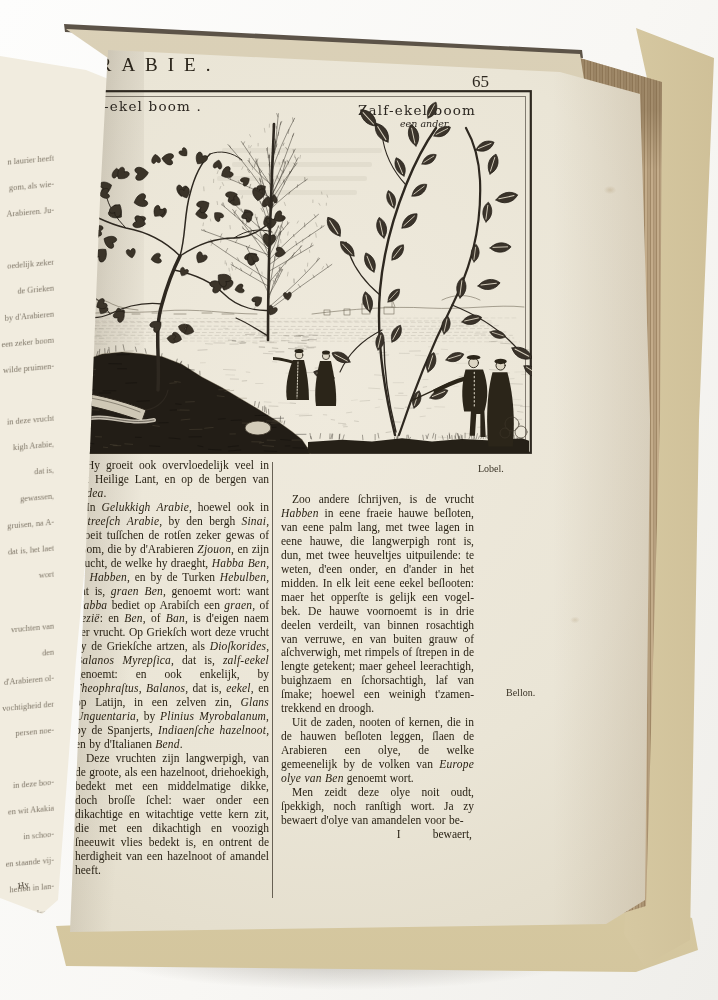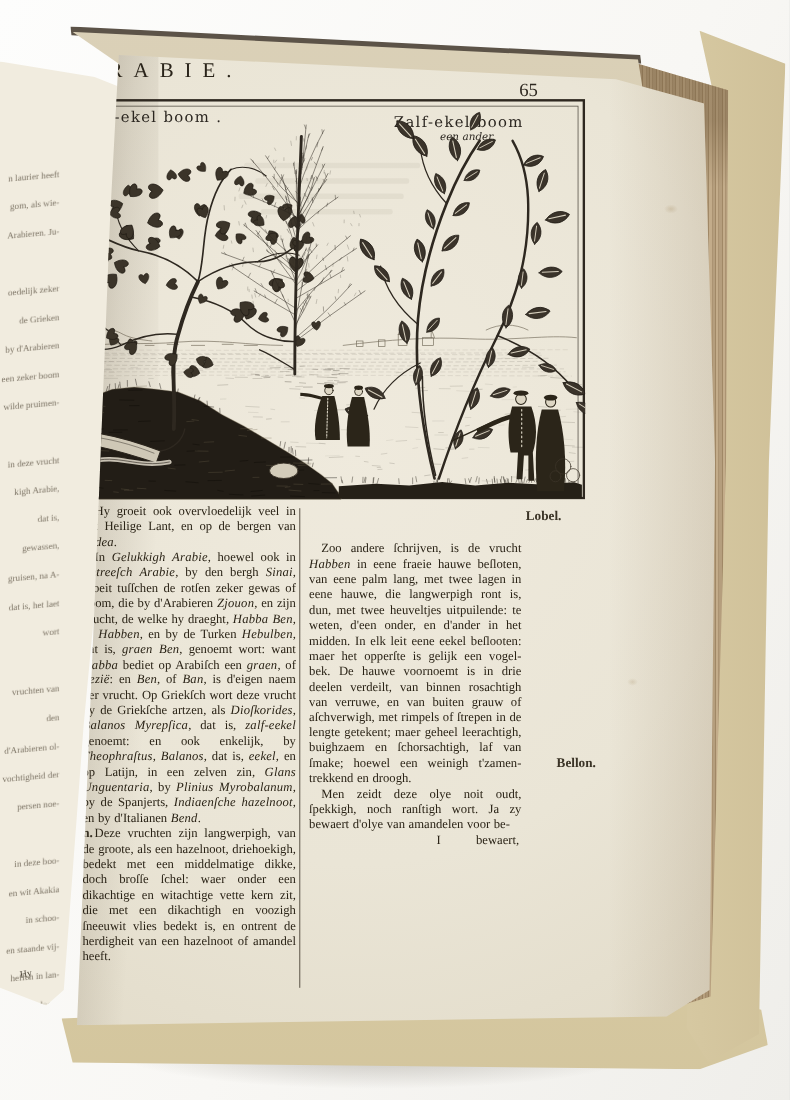--- a/index.html
+++ b/index.html
@@ -50,22 +50,22 @@
 
   .col{position:absolute;top:459px;width:194px;font-size:11.5px;line-height:13.95px;
     color:#2a2316;text-align:justify;word-spacing:.4px;}
   .col-left{left:75px;}
   .col-right{left:281px;width:193px;margin-top:34px;}
   .par{margin:0;text-indent:11px;}
   .par i{letter-spacing:.2px;}
   .divider{position:absolute;left:272px;top:462px;width:1px;height:436px;
     background:rgba(48,42,30,.7);}
 
-  .mnote{position:absolute;font-size:12px;line-height:10px;color:#3a3326;
-    white-space:pre-line;font-weight:bold;}
+  .mnote{position:absolute;font-size:10px;line-height:10px;color:#3a3326;
+    white-space:pre-line;}
   .mnote-l{width:30px;}
   .mn-0{left:44px;top:508px;} .mn-1{left:44px;top:604px;} .mn-2{left:44px;top:752px;}
   .mn-r0{left:478px;top:464px;} .mn-r1{left:506px;top:688px;}
 
   .catchline{display:flex;font-size:11.5px;}
   .catchline .sig{margin-left:60%;}
   .catchline .cw{margin-left:auto;padding-right:2px;}
 
   svg text{fill:#2b2620;font-family:"DejaVu Serif","Liberation Serif",serif;}
 </style>
@@ -1030,20 +1030,21 @@
     <div class="col col-left">
       <p class="par"><span>Hy groeit ook overvloedelijk veel in het Heilige Lant, en op de bergen van </span><i>Judea</i><span>.</span></p>
       <p class="par"><span>In </span><i>Gelukkigh Arabie</i><span>, hoewel ook in </span><i>Petreeſch Arabie</i><span>, by den bergh </span><i>Sinai</i><span>, groeit tuſſchen de rotſen zeker gewas of boom, die by d'Arabieren </span><i>Zjouon</i><span>, en zijn vrucht, de welke hy draeght, </span><i>Habba Ben</i><span>, of </span><i>Habben</i><span>, en by de Turken </span><i>Hebulben</i><span>, dat is, </span><i>graen Ben</i><span>, genoemt wort: want </span><i>Habba</i><span> bediet op Arabiſch een </span><i>graen</i><span>, of </span><i>bezië</i><span>: en </span><i>Ben</i><span>, of </span><i>Ban</i><span>, is d'eigen naem der vrucht. Op Griekſch wort deze vrucht by de Griekſche artzen, als </span><i>Dioſkorides</i><span>, </span><i>Balanos Myrepſica</i><span>, dat is, </span><i>zalf-eekel</i><span> genoemt: en ook enkelijk, by </span><i>Theophraſtus</i><span>, </span><i>Balanos</i><span>, dat is, </span><i>eekel</i><span>, en op Latijn, in een zelven zin, </span><i>Glans Unguentaria</i><span>, by </span><i>Plinius Myrobalanum</i><span>, by de Spanjerts, </span><i>Indiaenſche hazelnoot</i><span>, en by d'Italianen </span><i>Bend</i><span>.</span></p>
       <p class="par"><span>Deze vruchten zijn langwerpigh, van de groote, als een hazelnoot, driehoekigh, bedekt met een middelmatige dikke, doch broſſe ſchel: waer onder een dikachtige en witachtige vette kern zit, die met een dikachtigh en voozigh ſneeuwit vlies bedekt is, en ontrent de herdigheit van een hazelnoot of amandel heeft.</span></p>
     </div>
 
     <div class="divider"></div>
 
     <div class="col col-right">
       <p class="par"><span>Zoo andere ſchrijven, is de vrucht </span><i>Habben</i><span> in eene fraeie hauwe beſloten, van eene palm lang, met twee lagen in eene hauwe, die langwerpigh ront is, dun, met twee heuveltjes uitpuilende: te weten, d'een onder, en d'ander in het midden. In elk leit eene eekel beſlooten: maer het opperſte is gelijk een vogel-bek. De hauwe voornoemt is in drie deelen verdeilt, van binnen rosachtigh van verruwe, en van buiten grauw of aſchverwigh, met rimpels of ſtrepen in de lengte getekent; maer geheel leerachtigh, buighzaem en ſchorsachtigh, laf van ſmake; hoewel een weinigh t'zamen-trekkend en droogh.</span></p>
+      <p class="par"><span>Uit de zaden, nooten of kernen, die in de hauwen beſloten leggen, ſlaen de Arabieren een olye, de welke gemeenelijk by de volken van </span><i>Europe olye van Ben</i><span> genoemt wort.</span></p>
       <p class="par"><span>Men zeidt deze olye noit oudt, ſpekkigh, noch ranſtigh wort. Ja zy bewaert d'olye van amandelen voor be-</span></p>
       <div class="catchline">
         <span class="sig">I</span>
         <span class="cw">bewaert,</span>
       </div>
     </div>
 
     <div class="mnote mnote-l mn-0">Boom
 Zjouon.</div>
     <div class="mnote mnote-l mn-1">Habba

